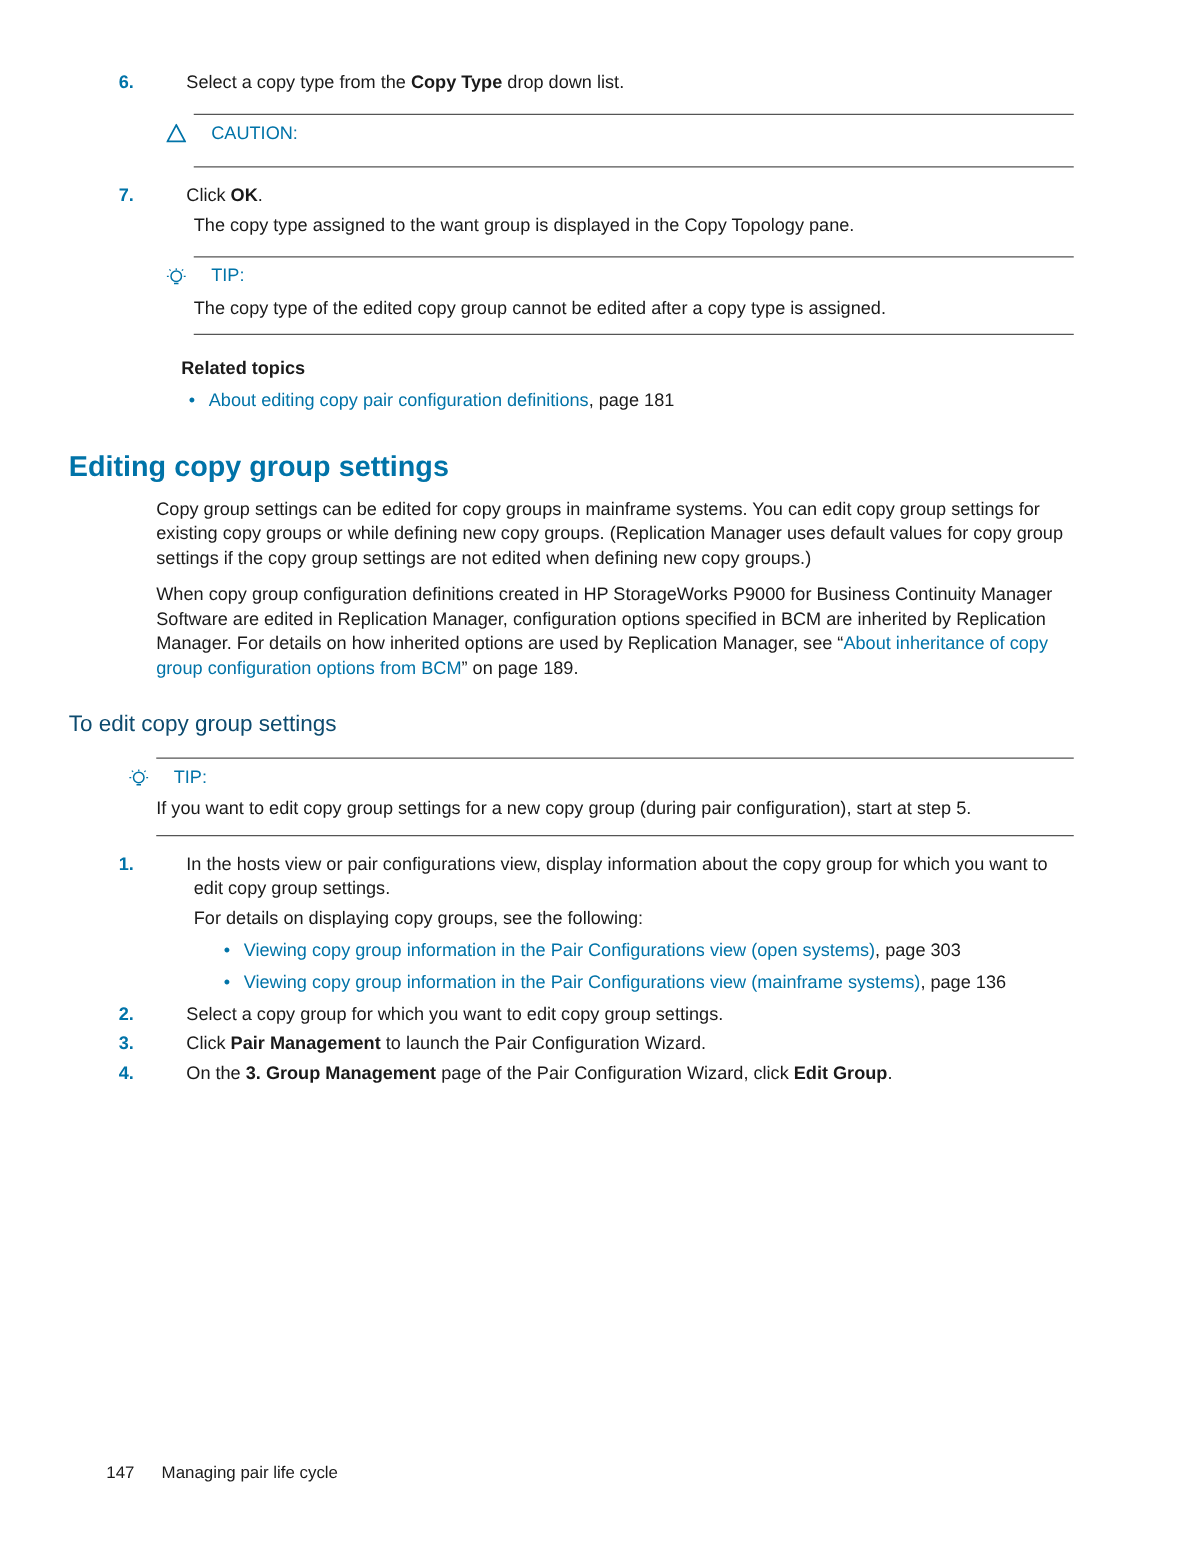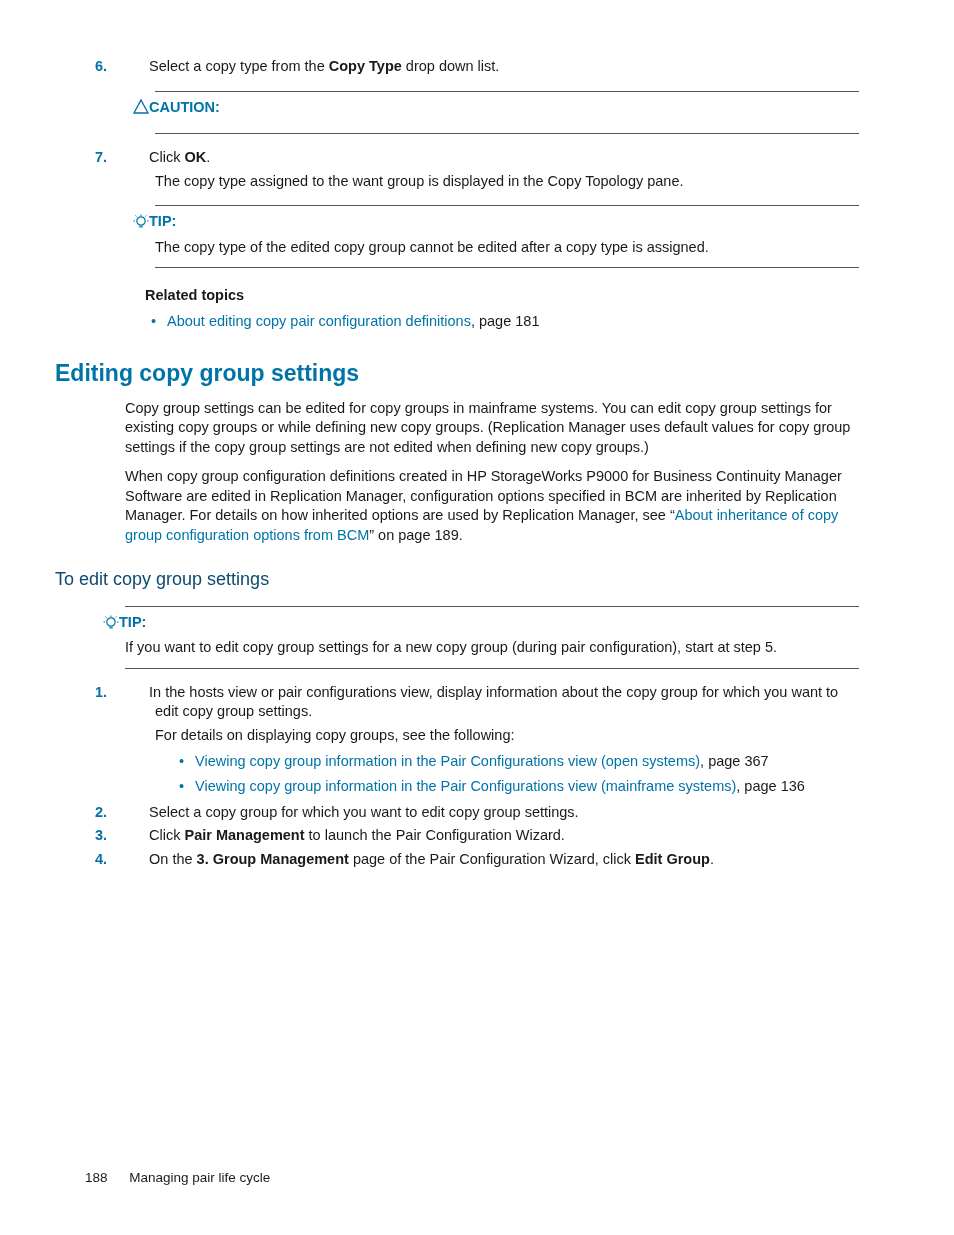--- a/index.html
+++ b/index.html
@@ -33,23 +33,22 @@
     margin: 14px 0 14px 100px;
     border-top: 1px solid #555;
     border-bottom: 1px solid #555;
     padding: 6px 0 10px 0;
   }
   .callout-head {
     color: #0073a8;
     margin-bottom: 6px;
     display: flex;
     align-items: center;
-    gap: 0;
+    gap: 20px;
     margin-left: -22px;
-    font-weight: bold;
   }
   .callout-body { margin: 0; }
   .related-head {
     font-weight: bold;
     margin: 18px 0 6px 90px;
   }
   ul.bullets {
     list-style: none;
     padding: 0;
     margin: 4px 0 4px 96px;
@@ -160,21 +159,21 @@
   </div>
   <p class="callout-body">If you want to edit copy group settings for a new copy group (during pair configuration), start at step 5.</p>
 </div>
 
 <div class="step">
   <span class="step-num">1.</span>
   <span class="step-text">In the hosts view or pair configurations view, display information about the copy group for which you want to edit copy group settings.</span>
 </div>
 <div class="step-body">For details on displaying copy groups, see the following:</div>
 <ul class="bullets inner">
-  <li><a class="link">Viewing copy group information in the Pair Configurations view (open systems)</a><span>, page 367</span></li>
+  <li><a class="link">Viewing copy group information in the Pair Configurations view (open systems)</a><span>, page 303</span></li>
   <li><a class="link">Viewing copy group information in the Pair Configurations view (mainframe systems)</a><span>, page 136</span></li>
 </ul>
 
 <div class="step">
   <span class="step-num">2.</span>
   <span class="step-text">Select a copy group for which you want to edit copy group settings.</span>
 </div>
 
 <div class="step">
   <span class="step-num">3.</span>
@@ -184,15 +183,15 @@
 </div>
 
 <div class="step">
   <span class="step-num">4.</span>
   <span class="step-text">
     <span>On the </span><span class="bold">3. Group Management</span><span> page of the Pair Configuration Wizard, click </span><span class="bold">Edit Group</span><span>.</span>
   </span>
 </div>
 
 <div class="footer">
-  <span class="pnum">188</span>
+  <span class="pnum">147</span>
   <span>Managing pair life cycle</span>
 </div>
 
 </body></html>

